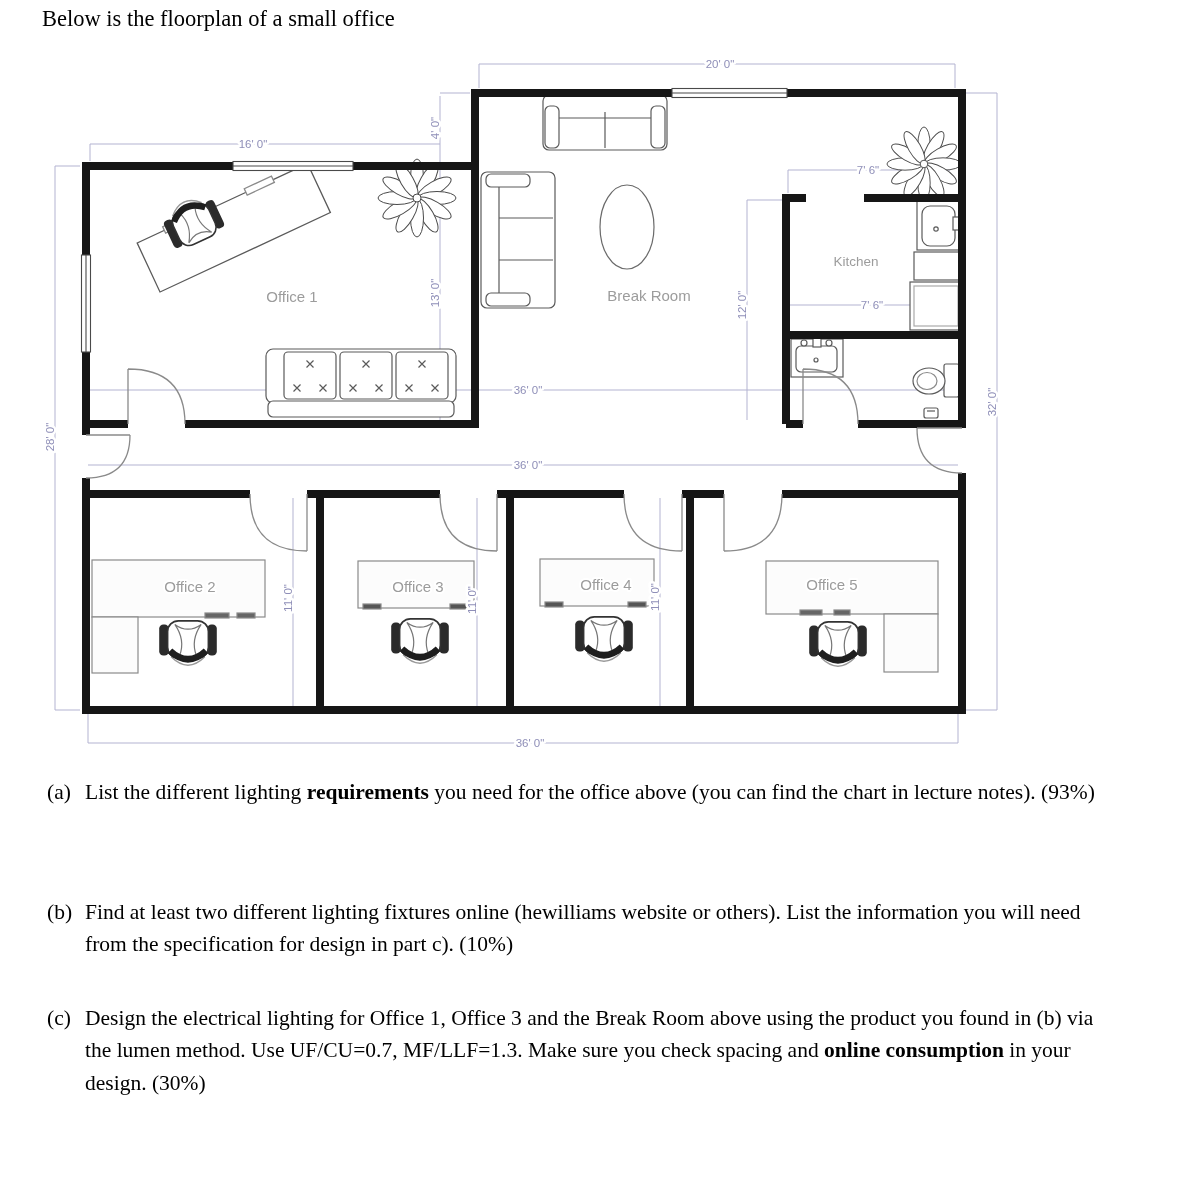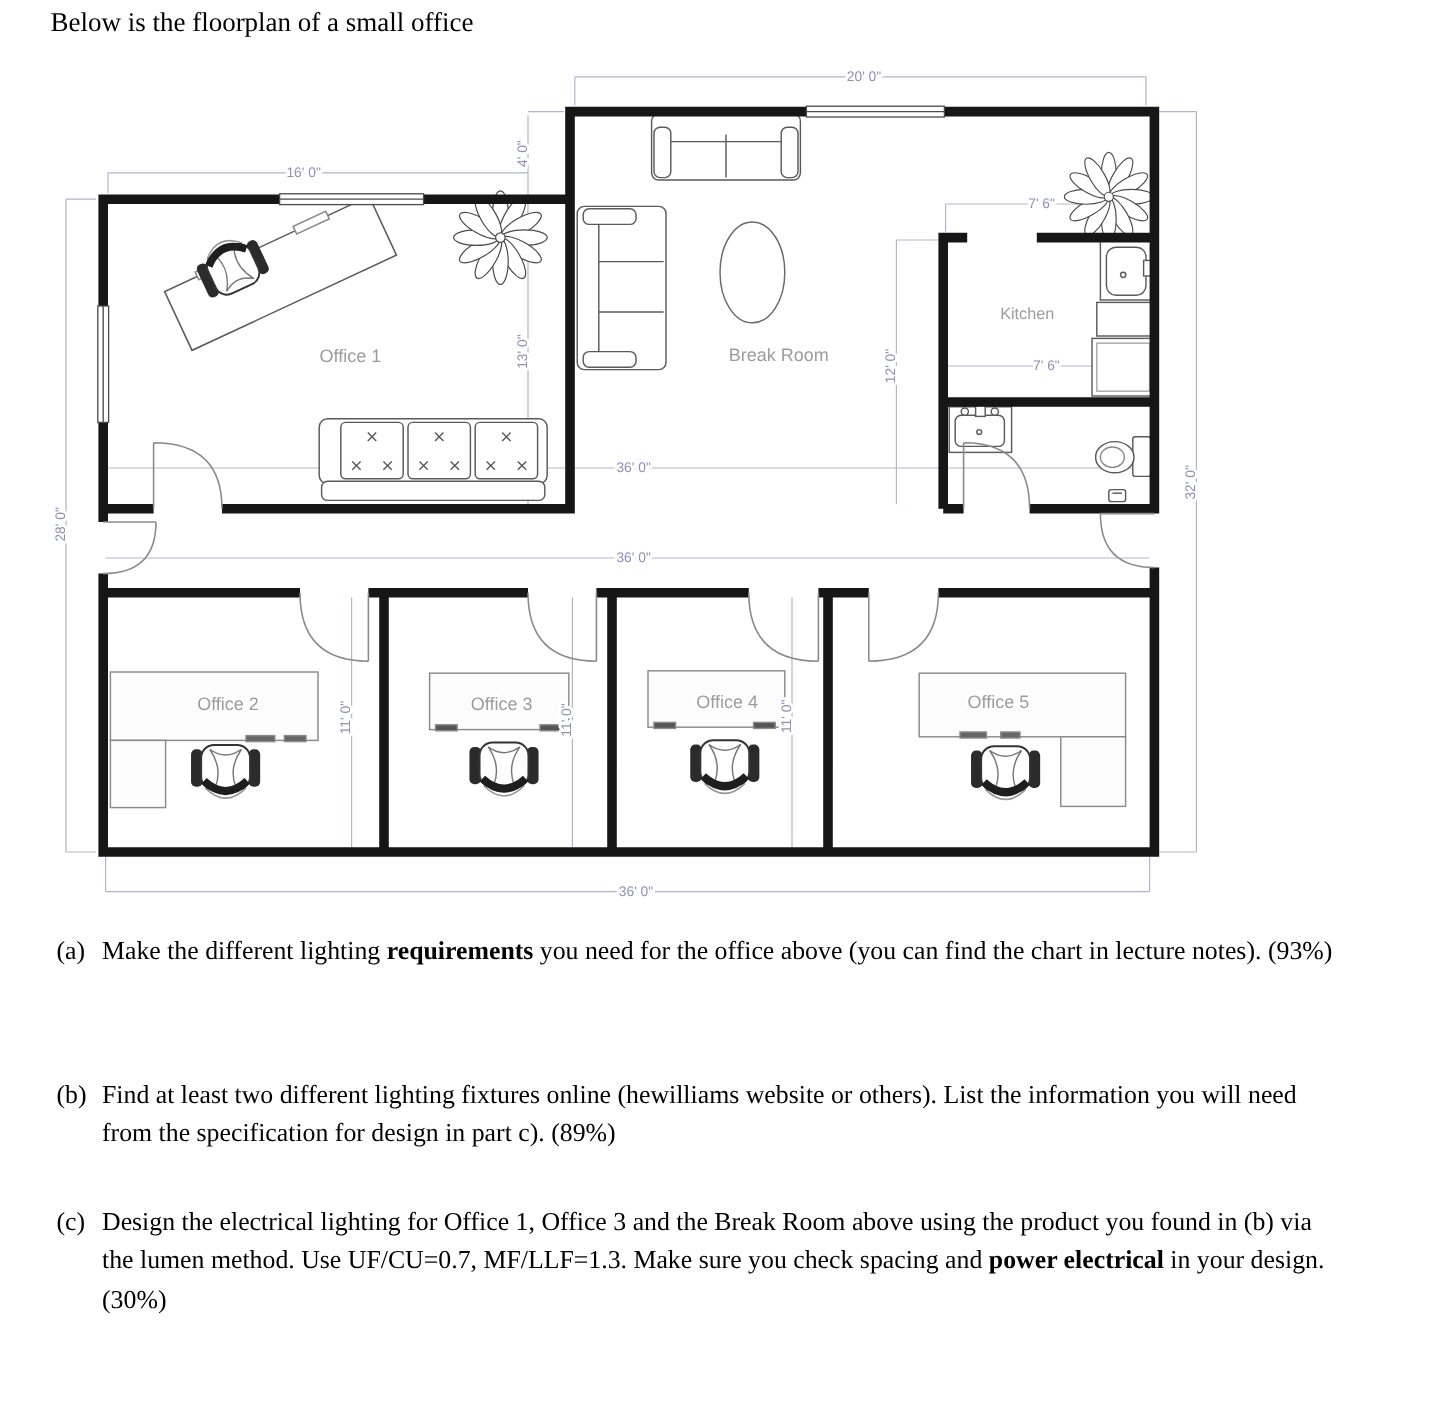--- a/index.html
+++ b/index.html
@@ -230,23 +230,23 @@
   <text class="dim mid" x="530" y="746.5">36' 0"</text>
   <text class="dim mid" x="288" y="602" transform="rotate(-90 288 598)">11' 0"</text>
   <text class="dim mid" x="472" y="604" transform="rotate(-90 472 600)">11' 0"</text>
   <text class="dim mid" x="655" y="601" transform="rotate(-90 655 597)">11' 0"</text>
 </svg>
 </div>
 
 <div class="questions" style="top:776px;">
   <div class="q" id="q-a">
     <span class="qtag">(a)</span>
-    <span class="qtext"><span>Make the different lighting </span><span class="b">requirements</span><span> you need for the office above (you can find the chart in lecture notes). (93%)</span></span>
+    <span class="qtext"><span>List the different lighting </span><span class="b">requirements</span><span> you need for the office above (you can find the chart in lecture notes). (93%)</span></span>
   </div>
   <div class="q" id="q-b">
     <span class="qtag">(b)</span>
-    <span class="qtext"><span>Find at least two different lighting fixtures online (hewilliams website or others). List the information you will need from the specification for design in part c). (89%)</span></span>
+    <span class="qtext"><span>Find at least two different lighting fixtures online (hewilliams website or others). List the information you will need from the specification for design in part c). (10%)</span></span>
   </div>
   <div class="q" id="q-c">
     <span class="qtag">(c)</span>
-    <span class="qtext"><span>Design the electrical lighting for Office 1, Office 3 and the Break Room above using the product you found in (b) via the lumen method. Use UF/CU=0.7, MF/LLF=1.3. Make sure you check spacing and </span><span class="b">power electrical</span><span> in your design. (30%)</span></span>
+    <span class="qtext"><span>Design the electrical lighting for Office 1, Office 3 and the Break Room above using the product you found in (b) via the lumen method. Use UF/CU=0.7, MF/LLF=1.3. Make sure you check spacing and </span><span class="b">online consumption</span><span> in your design. (30%)</span></span>
   </div>
 </div>
 
 </body></html>

